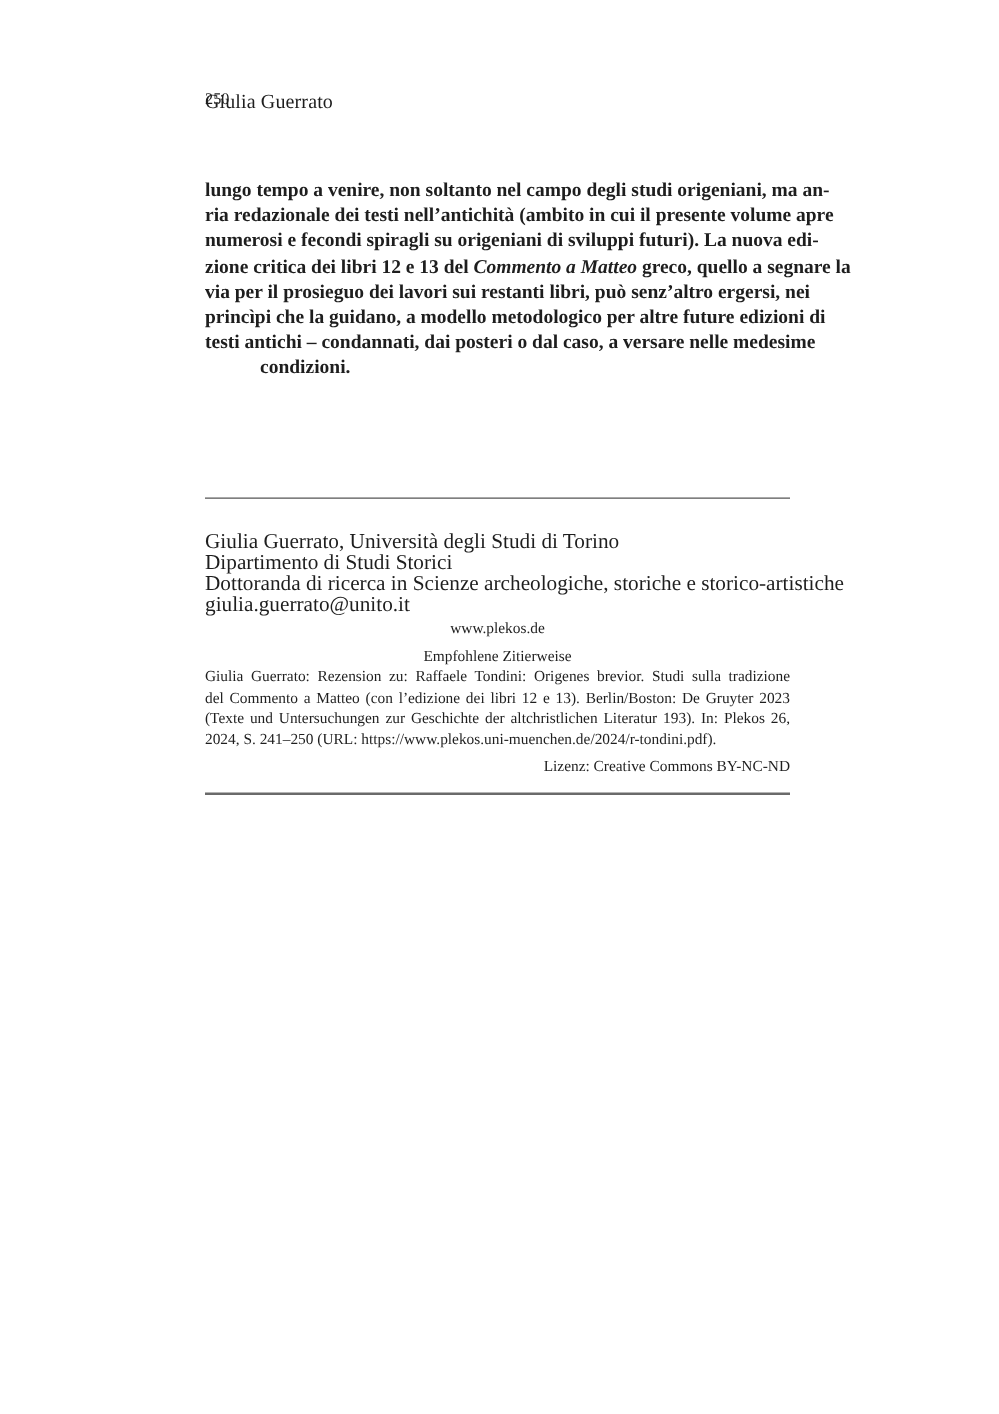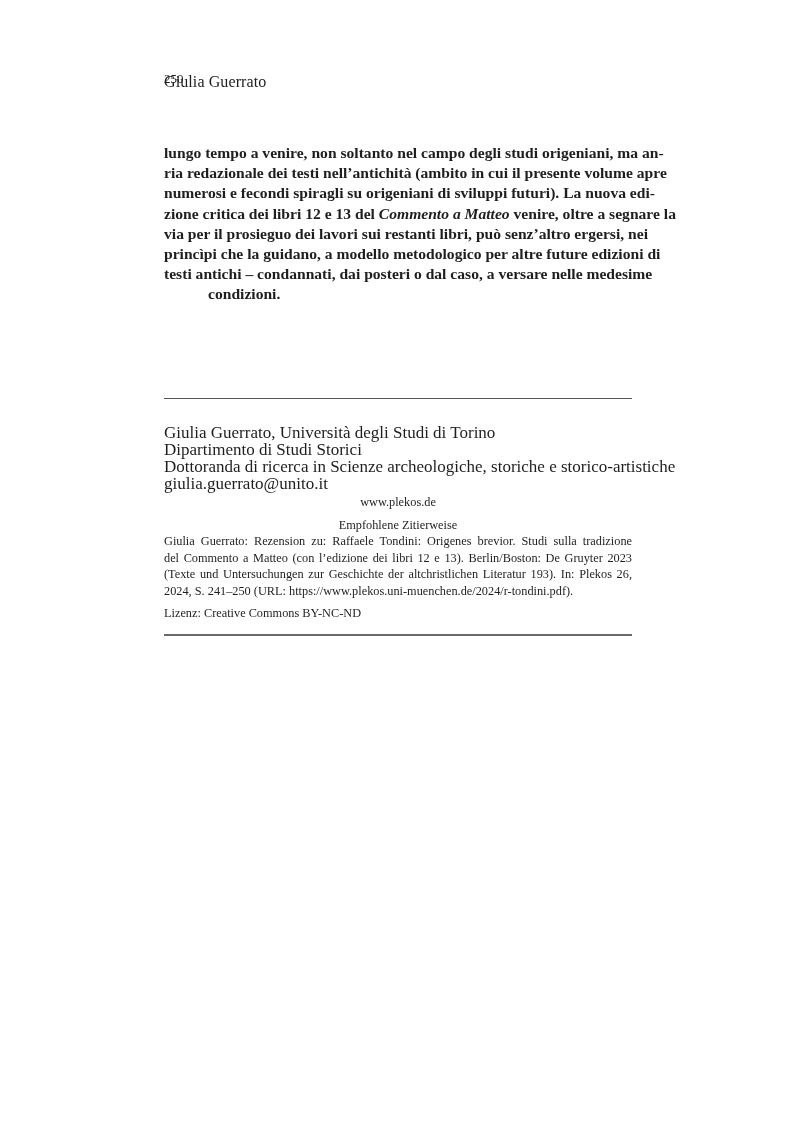--- a/index.html
+++ b/index.html
@@ -97,36 +97,36 @@
   .cite-text .line {
     display: block;
     text-align: justify;
     text-align-last: justify;
     white-space: nowrap;
   }
   .cite-text .line.last {
     text-align-last: left;
   }
   .license {
-    text-align: left;
+    text-align: right;
     margin-top: 6px;
   }
 </style>
 </head>
 <body>
 
 <div class="page-number">250</div>
 <div class="running-head">Giulia Guerrato</div>
 
 <div class="body-text">
   <p>
     <span class="line">lungo tempo a venire, non soltanto nel campo degli studi origeniani, ma an-</span>
     <span class="line">ria redazionale dei testi nell’antichità (ambito in cui il presente volume apre</span>
     <span class="line">numerosi e fecondi spiragli su origeniani di sviluppi futuri). La nuova edi-</span>
-    <span class="line"><span>zione critica dei libri 12 e 13 del </span><em>Commento a Matteo</em><span> venire, oltre a segnare la</span></span>
+    <span class="line"><span>zione critica dei libri 12 e 13 del </span><em>Commento a Matteo</em><span> greco, quello a segnare la</span></span>
     <span class="line">via per il prosieguo dei lavori sui restanti libri, può senz’altro ergersi, nei</span>
     <span class="line">princìpi che la guidano, a modello metodologico per altre future edizioni di</span>
     <span class="line">testi antichi – condannati, dai posteri o dal caso, a versare nelle medesime</span>
     <span class="line last">condizioni.</span>
   </p>
 </div>
 
 <div class="rule top"></div>
 
 <div class="affiliation">

